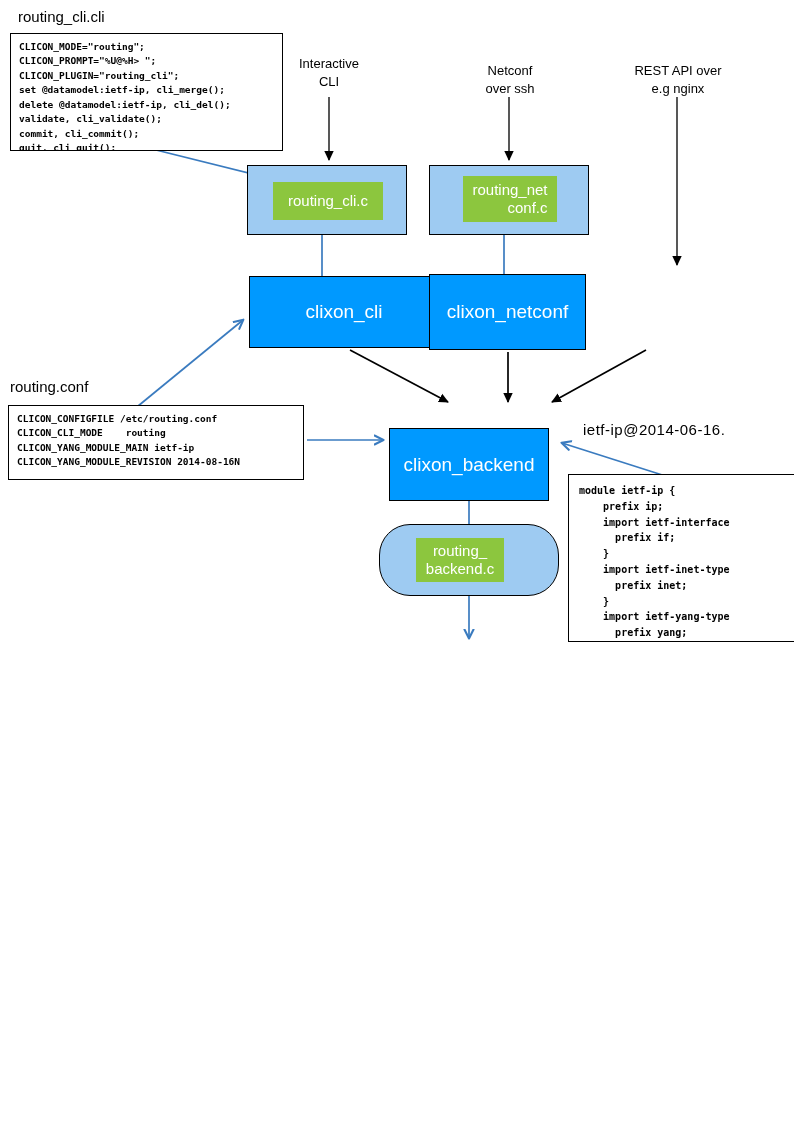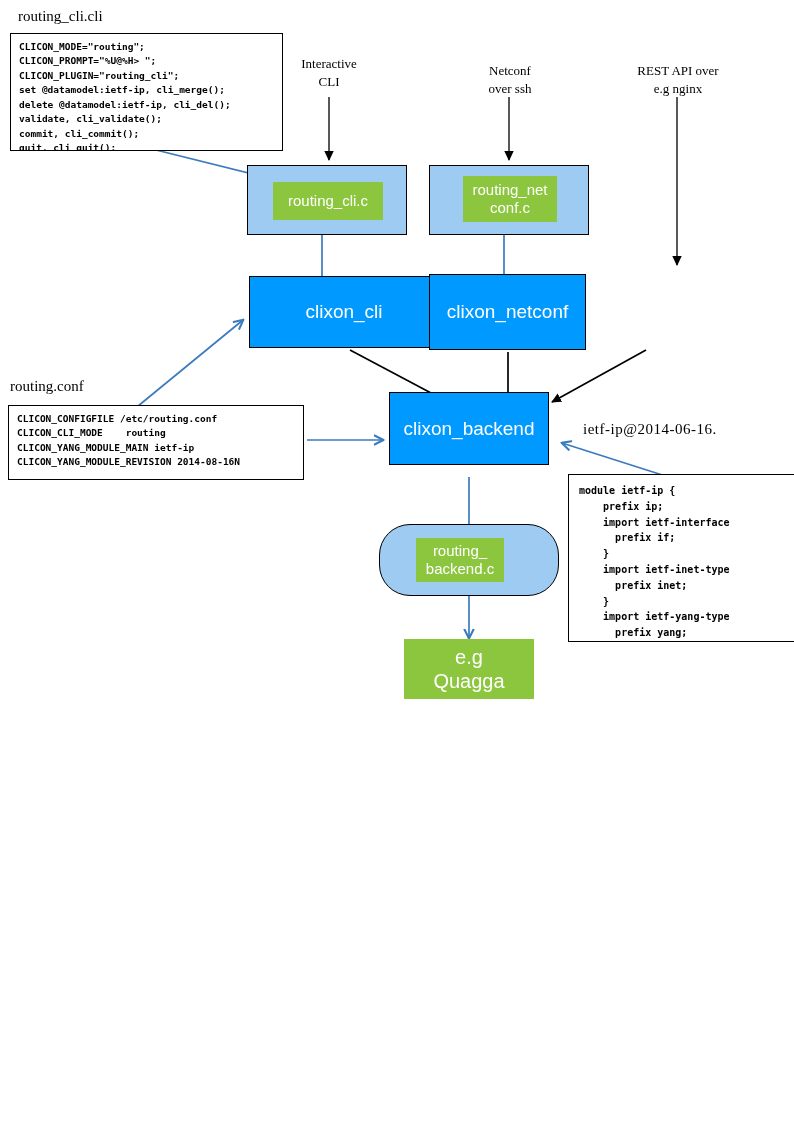--- a/index.html
+++ b/index.html
@@ -86,21 +86,21 @@
     overflow: hidden;
   }
   .filecard.yang {
     font-size: 10px;
     line-height: 1.58;
     padding: 8px 10px;
   }
   
   .caption {
     position: absolute;
-    font-family: Liberation Serif, serif;
+    font-family: Liberation Sans, sans-serif;
     color: #000000;
     white-space: pre;
   }
   .cap-title {
     font-size: 15px;
     font-weight: normal;
   }
   .cap-anno {
     font-size: 13px;
     line-height: 1.35;
@@ -164,29 +164,29 @@
 
   <div class="caption cap-anno" style="left:266px; top:55px; width:126px;">Interactive<br>CLI</div>
   <div class="caption cap-anno" style="left:447px; top:62px; width:126px;">Netconf<br>over ssh</div>
   <div class="caption cap-anno" style="left:608px; top:62px; width:140px;">REST API over<br>e.g nginx</div>
 
   <div class="box plugin-host" style="left:247px; top:165px; width:160px; height:70px;">
     <div class="plugin-chip" style="left:25px; top:16px; width:110px; height:38px;">routing_cli.c</div>
   </div>
 
   <div class="box plugin-host" style="left:429px; top:165px; width:160px; height:70px;">
-    <div class="plugin-chip" style="left:33px; top:10px; width:94px; height:46px;">routing_net<br>conf.c</div>
+    <div class="plugin-chip" style="left:33px; top:10px; width:94px; height:46px;text-align:right;">routing_net<br>conf.c</div>
   </div>
 
   <div class="box proc" style="left:249px; top:276px; width:190px; height:72px;">clixon_cli</div>
 
   <div class="box proc" style="left:429px; top:274px; width:157px; height:76px;">clixon_netconf</div>
 
 
-  <div class="box proc" style="left:389px; top:392px; width:160px; height:73px;">clixon_backend</div>
+  <div class="box proc" style="left:389px; top:428px; width:160px; height:73px;">clixon_backend</div>
 
   <div class="caption cap-title" style="left:10px; top:378px;text-align:center;">routing.conf</div>
   <div class="filecard" style="left:8px; top:405px; width:296px; height:75px;">CLICON_CONFIGFILE /etc/routing.conf
 CLICON_CLI_MODE    routing
 CLICON_YANG_MODULE_MAIN ietf-ip
 CLICON_YANG_MODULE_REVISION 2014-08-16N</div>
 
   <div class="caption cap-title" style="left:583px; top:421px; letter-spacing:0.5px;">ietf-ip@2014-06-16.</div>
   <div class="filecard yang" style="left:568px; top:474px; width:240px; height:168px;">module ietf-ip {
     prefix ip;
@@ -197,15 +197,14 @@
       prefix inet;
     }
     import ietf-yang-type
       prefix yang;
     }</div>
 
   <div class="box plugin-host" style="left:379px; top:524px; width:180px; height:72px;border-radius:31px;">
     <div class="plugin-chip" style="left:36px; top:13px; width:88px; height:44px;">routing_<br>backend.c</div>
   </div>
 
-  <div class="box leaf" style="left:404px; top:639px; width:130px; height:60px;">e.g<br>Quagga</div>
 
 </div>
 
 </body></html>

